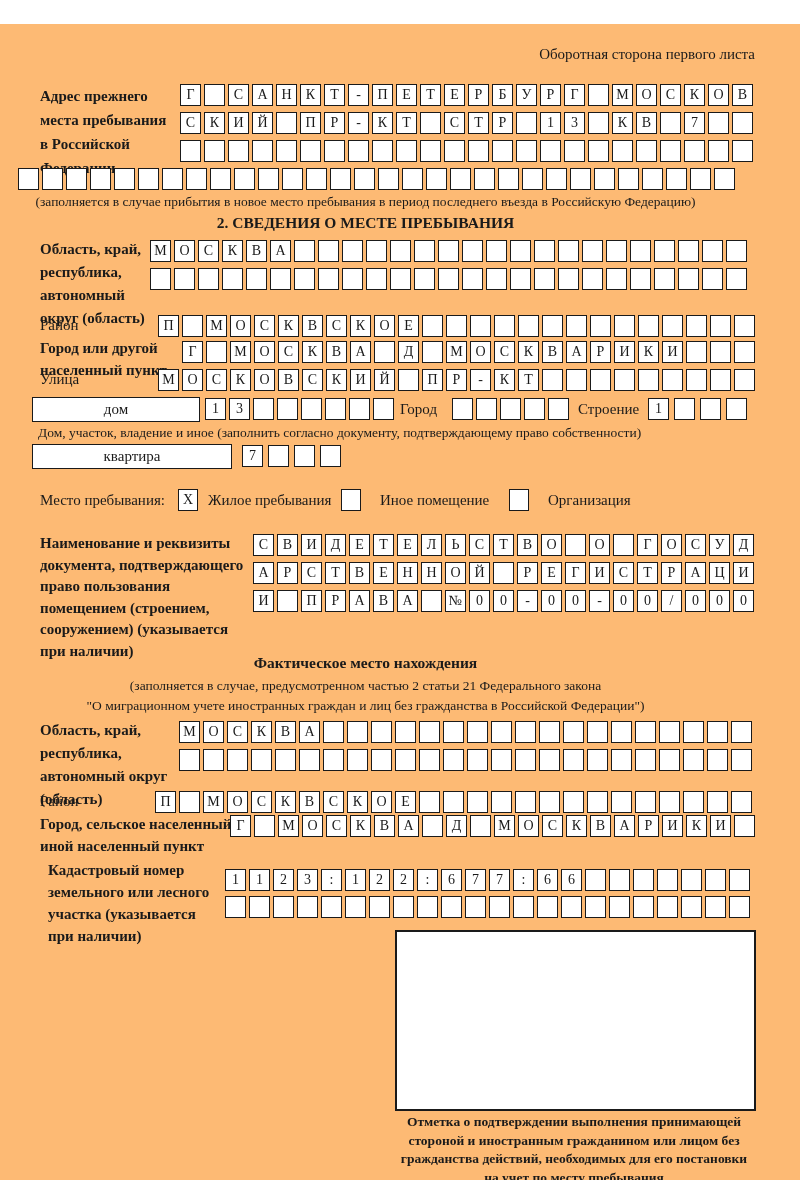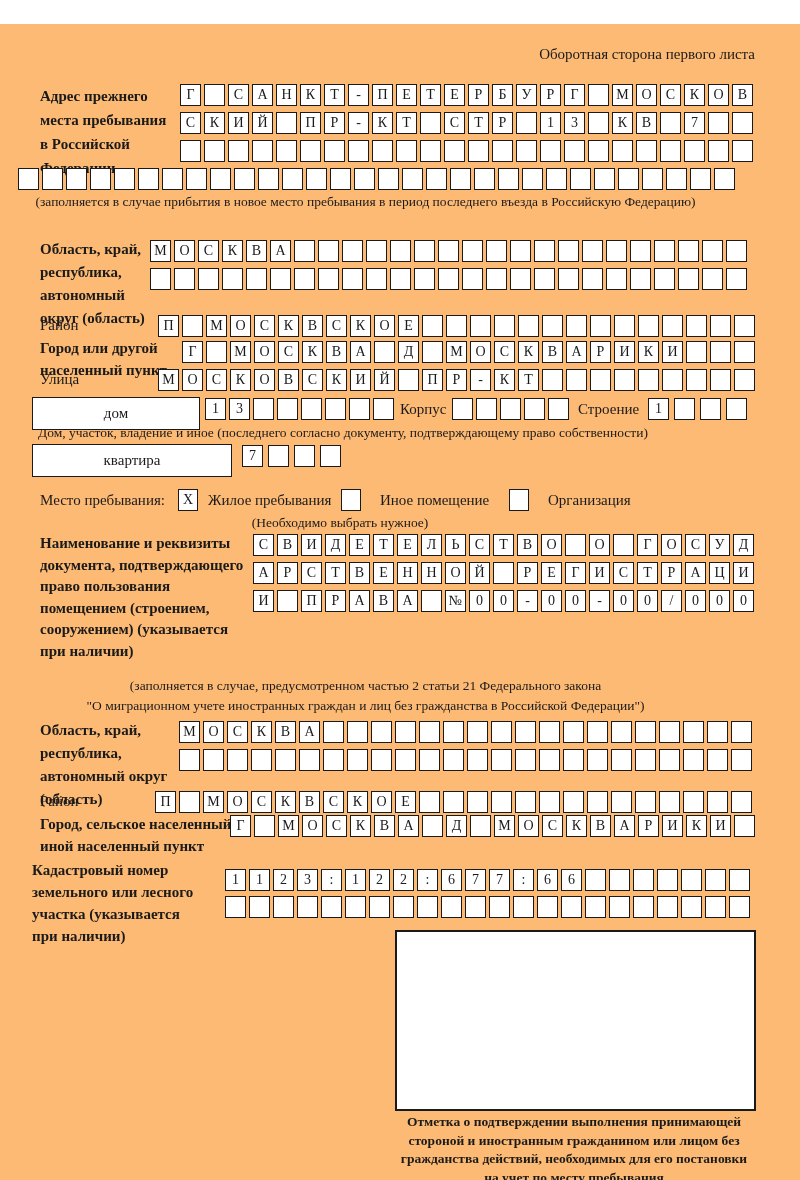--- a/index.html
+++ b/index.html
@@ -7,21 +7,21 @@
         font-family:"Liberation Serif",serif;color:#1a1a1a;overflow:hidden;margin-top:24px;}
   .txt{position:absolute;font-size:15px;white-space:nowrap;}
   .lines{position:absolute;font-size:15px;line-height:23px;white-space:pre-line;font-weight:bold;}
   .small{font-size:13.5px;}
   .center{position:absolute;left:0;width:731px;text-align:center;}
   .bold{font-weight:bold;}
   .cellrow{position:absolute;display:flex;column-gap:3px;}
   .cellrow.gapped{column-gap:5px;}
   .cell{box-sizing:border-box;width:21px;height:22px;border:1.5px solid #1a1a1a;
         display:flex;align-items:center;justify-content:center;font-size:14px;background:#fff;}
-  .widebox{position:absolute;box-sizing:border-box;height:33px;border:1.6px solid #1a1a1a;
+  .widebox{position:absolute;box-sizing:border-box;height:25px;border:1.6px solid #1a1a1a;
         display:flex;align-items:center;justify-content:center;font-size:15px;background:#fff;}
   .checkbox{position:absolute;box-sizing:border-box;width:20px;height:22px;border:1.6px solid #1a1a1a;
         display:flex;align-items:center;justify-content:center;font-size:14px;background:#fff;}
   .stampbox{position:absolute;border:2px solid #1a1a1a;background:#fff;}
 </style>
 </head>
 <body>
 
 <div class="page">
 
@@ -136,20 +136,21 @@
       <span class="cell"></span>
       <span class="cell"></span>
       <span class="cell"></span>
       <span class="cell"></span>
       <span class="cell"></span>
       <span class="cell"></span>
       <span class="cell"></span>
     </div>
   <div class="center small" style="top:170px;">(заполняется в случае прибытия в новое место пребывания в период последнего въезда в Российскую Федерацию)</div>
 
+  <div class="center bold" style="top:190px;font-size:15.5px;">2. СВЕДЕНИЯ О МЕСТЕ ПРЕБЫВАНИЯ</div>
 
   <div class="lines" style="left:40px;top:214px;">Область, край,
 республика,
 автономный
 округ (область)</div>
   <div class="cellrow" style="left:150px;top:216px;">
       <span class="cell">М</span>
       <span class="cell">О</span>
       <span class="cell">С</span>
       <span class="cell">К</span>
@@ -294,36 +295,36 @@
   <div class="cellrow" style="left:205px;top:374px;">
       <span class="cell">1</span>
       <span class="cell">3</span>
       <span class="cell"></span>
       <span class="cell"></span>
       <span class="cell"></span>
       <span class="cell"></span>
       <span class="cell"></span>
       <span class="cell"></span>
     </div>
-  <div class="txt" style="left:400px;top:377px;">Корпус</div>
+  <div class="txt" style="left:400px;top:377px;">Город</div>
   <div class="cellrow" style="left:452px;top:374px;">
       <span class="cell"></span>
       <span class="cell"></span>
       <span class="cell"></span>
       <span class="cell"></span>
       <span class="cell"></span>
     </div>
   <div class="txt" style="left:578px;top:377px;">Строение</div>
   <div class="cellrow gapped" style="left:648px;top:374px;">
       <span class="cell">1</span>
       <span class="cell"></span>
       <span class="cell"></span>
       <span class="cell"></span>
     </div>
-  <div class="txt small" style="left:38px;top:401px;">Дом, участок, владение и иное (последнего согласно документу, подтверждающему право собственности)</div>
+  <div class="txt small" style="left:38px;top:401px;">Дом, участок, владение и иное (заполнить согласно документу, подтверждающему право собственности)</div>
 
   <div class="widebox" style="left:32px;top:420px;width:200px;">квартира</div>
   <div class="cellrow gapped" style="left:242px;top:421px;">
       <span class="cell">7</span>
       <span class="cell"></span>
       <span class="cell"></span>
       <span class="cell"></span>
     </div>
 
   <div class="txt" style="left:40px;top:468px;">Место пребывания:</div>
@@ -332,21 +333,20 @@
   </div>
   <div class="txt" style="left:208px;top:468px;">Жилое пребывания</div>
   <div class="checkbox" style="left:341px;top:465px;">
     <span></span>
   </div>
   <div class="txt" style="left:380px;top:468px;">Иное помещение</div>
   <div class="checkbox" style="left:509px;top:465px;">
     <span></span>
   </div>
   <div class="txt" style="left:548px;top:468px;">Организация</div>
-  <div class="txt small" style="left:150px;top:491px;width:380px;text-align:center;white-space:normal;">(Необходимо выбрать нужное)</div>
 
   <div class="lines" style="left:40px;top:509px;line-height:21.5px;">Наименование и реквизиты
 документа, подтверждающего
 право пользования
 помещением (строением,
 сооружением) (указывается
 при наличии)</div>
   <div class="cellrow" style="left:253px;top:510px;">
       <span class="cell">С</span>
       <span class="cell">В</span>
@@ -410,20 +410,21 @@
       <span class="cell">0</span>
       <span class="cell">-</span>
       <span class="cell">0</span>
       <span class="cell">0</span>
       <span class="cell">/</span>
       <span class="cell">0</span>
       <span class="cell">0</span>
       <span class="cell">0</span>
     </div>
 
+  <div class="center bold" style="top:630px;font-size:15.5px;">Фактическое место нахождения</div>
   <div class="center small" style="top:654px;">(заполняется в случае, предусмотренном частью 2 статьи 21 Федерального закона</div>
   <div class="center small" style="top:674px;">"О миграционном учете иностранных граждан и лиц без гражданства в Российской Федерации")</div>
 
   <div class="lines" style="left:40px;top:695px;">Область, край,
 республика,
 автономный округ
 (область)</div>
   <div class="cellrow" style="left:179px;top:697px;">
       <span class="cell">М</span>
       <span class="cell">О</span>
@@ -526,21 +527,21 @@
       <span class="cell">К</span>
       <span class="cell">В</span>
       <span class="cell">А</span>
       <span class="cell">Р</span>
       <span class="cell">И</span>
       <span class="cell">К</span>
       <span class="cell">И</span>
       <span class="cell"></span>
     </div>
 
-  <div class="lines" style="left:32px;top:835px;line-height:22px;">Кадастровый номер
+  <div class="lines" style="left:48px;top:835px;line-height:22px;">Кадастровый номер
 земельного или лесного
 участка (указывается
 при наличии)</div>
   <div class="cellrow" style="left:225px;top:845px;">
       <span class="cell">1</span>
       <span class="cell">1</span>
       <span class="cell">2</span>
       <span class="cell">3</span>
       <span class="cell">:</span>
       <span class="cell">1</span>

